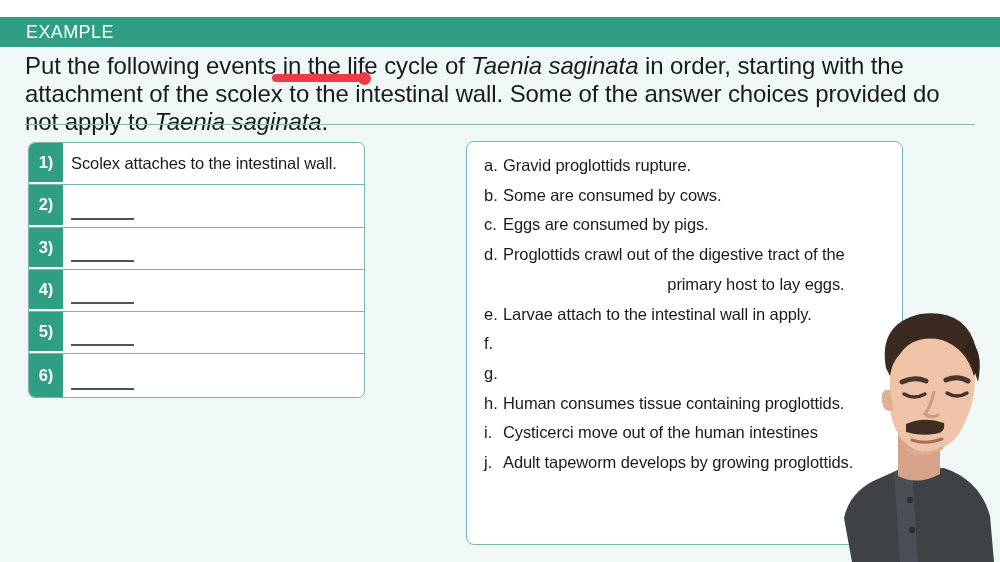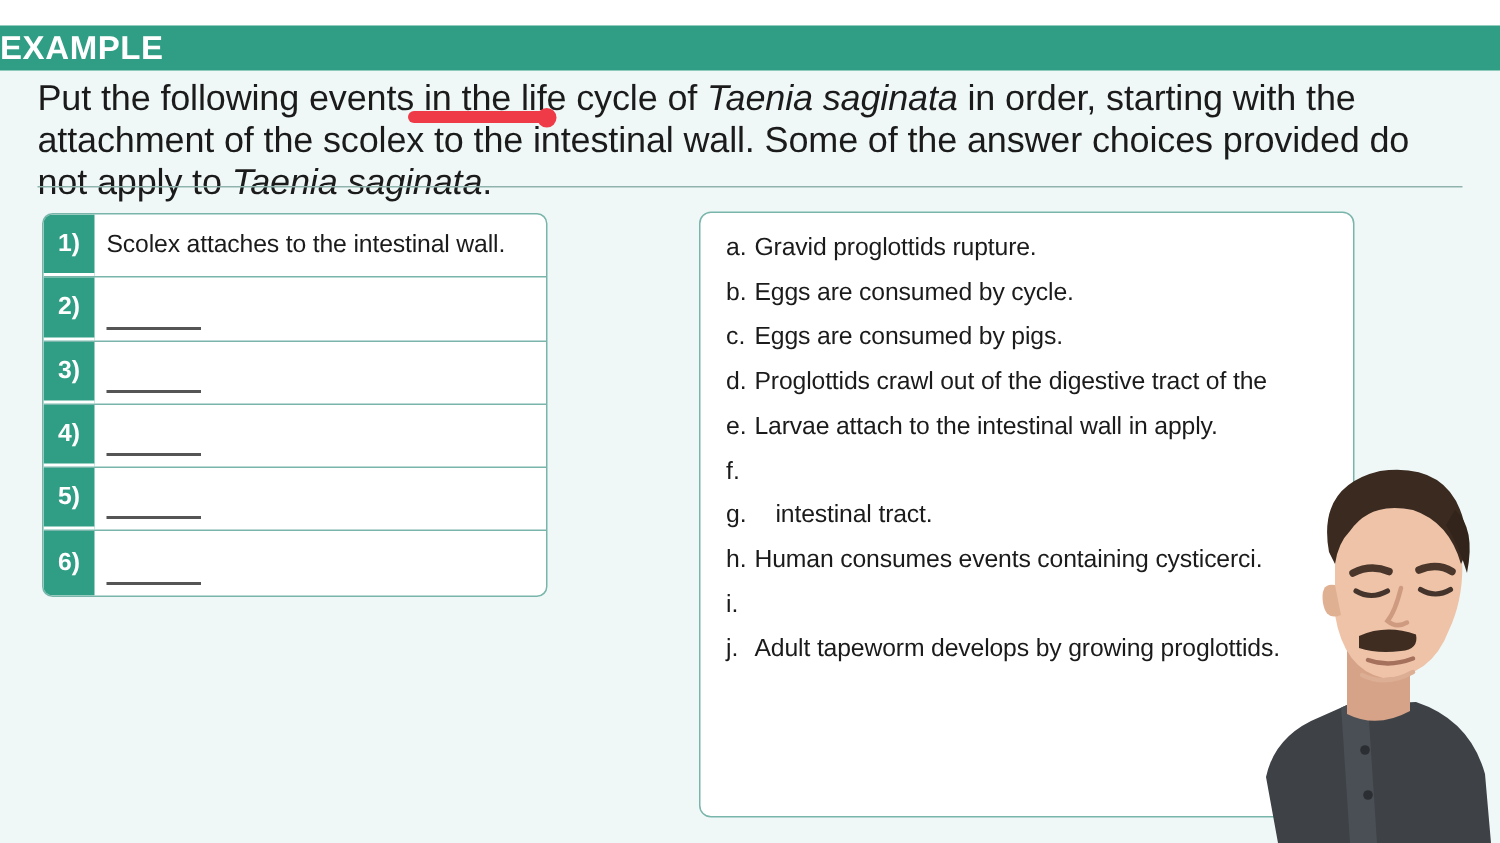--- a/index.html
+++ b/index.html
@@ -36,23 +36,24 @@
     left: 0;
     top: 17px;
     width: 1000px;
     height: 30px;
     background: #2f9e84;
     display: flex;
     align-items: center;
   }
   .example-banner .label {
     color: #ffffff;
-    font-size: 22px;
-    font-weight: bold;
+    font-size: 18px;
+    font-weight: normal;
     letter-spacing: 0.4px;
+    padding-left: 26px;
     line-height: 1;
   }
   
   .prompt {
     position: absolute;
     left: 25px;
     top: 52px;
     width: 938px;
     color: #1b1b1b;
     font-size: 24px;
@@ -262,48 +263,48 @@
     </div>
   </div>
 
   <div class="choice-box">
     <div class="choice-item">
       <span class="choice-letter">a.</span>
       <span class="choice-text">Gravid proglottids rupture.</span>
     </div>
     <div class="choice-item">
       <span class="choice-letter">b.</span>
-      <span class="choice-text">Eggs are consumed by cycle.</span>
+      <span class="choice-text">Some are consumed by cows.</span>
     </div>
     <div class="choice-item">
       <span class="choice-letter">c.</span>
       <span class="choice-text">Eggs are consumed by pigs.</span>
     </div>
     <div class="choice-item">
       <span class="choice-letter">d.</span>
-      <span class="choice-text"><span>Proglottids crawl out of the digestive tract of the</span></span>
+      <span class="choice-text"><span>Proglottids crawl out of the digestive tract of the</span><span class="cont">primary host to lay eggs.</span></span>
     </div>
     <div class="choice-item">
       <span class="choice-letter">e.</span>
       <span class="choice-text">Larvae attach to the intestinal wall in apply.</span>
     </div>
     <div class="choice-item">
       <span class="choice-letter">f.</span>
     </div>
     <div class="choice-item">
       <span class="choice-letter">g.</span>
-      <span class="choice-text"><span class="cont">intestinal tract.</span></span>
+      <span class="choice-text"></span>
     </div>
     <div class="choice-item">
       <span class="choice-letter">h.</span>
-      <span class="choice-text">Human consumes events containing cysticerci.</span>
+      <span class="choice-text">Human consumes tissue containing proglottids.</span>
     </div>
     <div class="choice-item">
       <span class="choice-letter">i.</span>
-      <span class="choice-text"></span>
+      <span class="choice-text"><span> Cysticerci move out of the human intestines</span></span>
     </div>
     <div class="choice-item">
       <span class="choice-letter">j.</span>
       <span class="choice-text"> Adult tapeworm develops by growing proglottids.</span>
     </div>
   </div>
 
   <div class="presenter">
     <svg width="206" height="258" viewBox="0 0 206 258" xmlns="http://www.w3.org/2000/svg">
       <defs>

